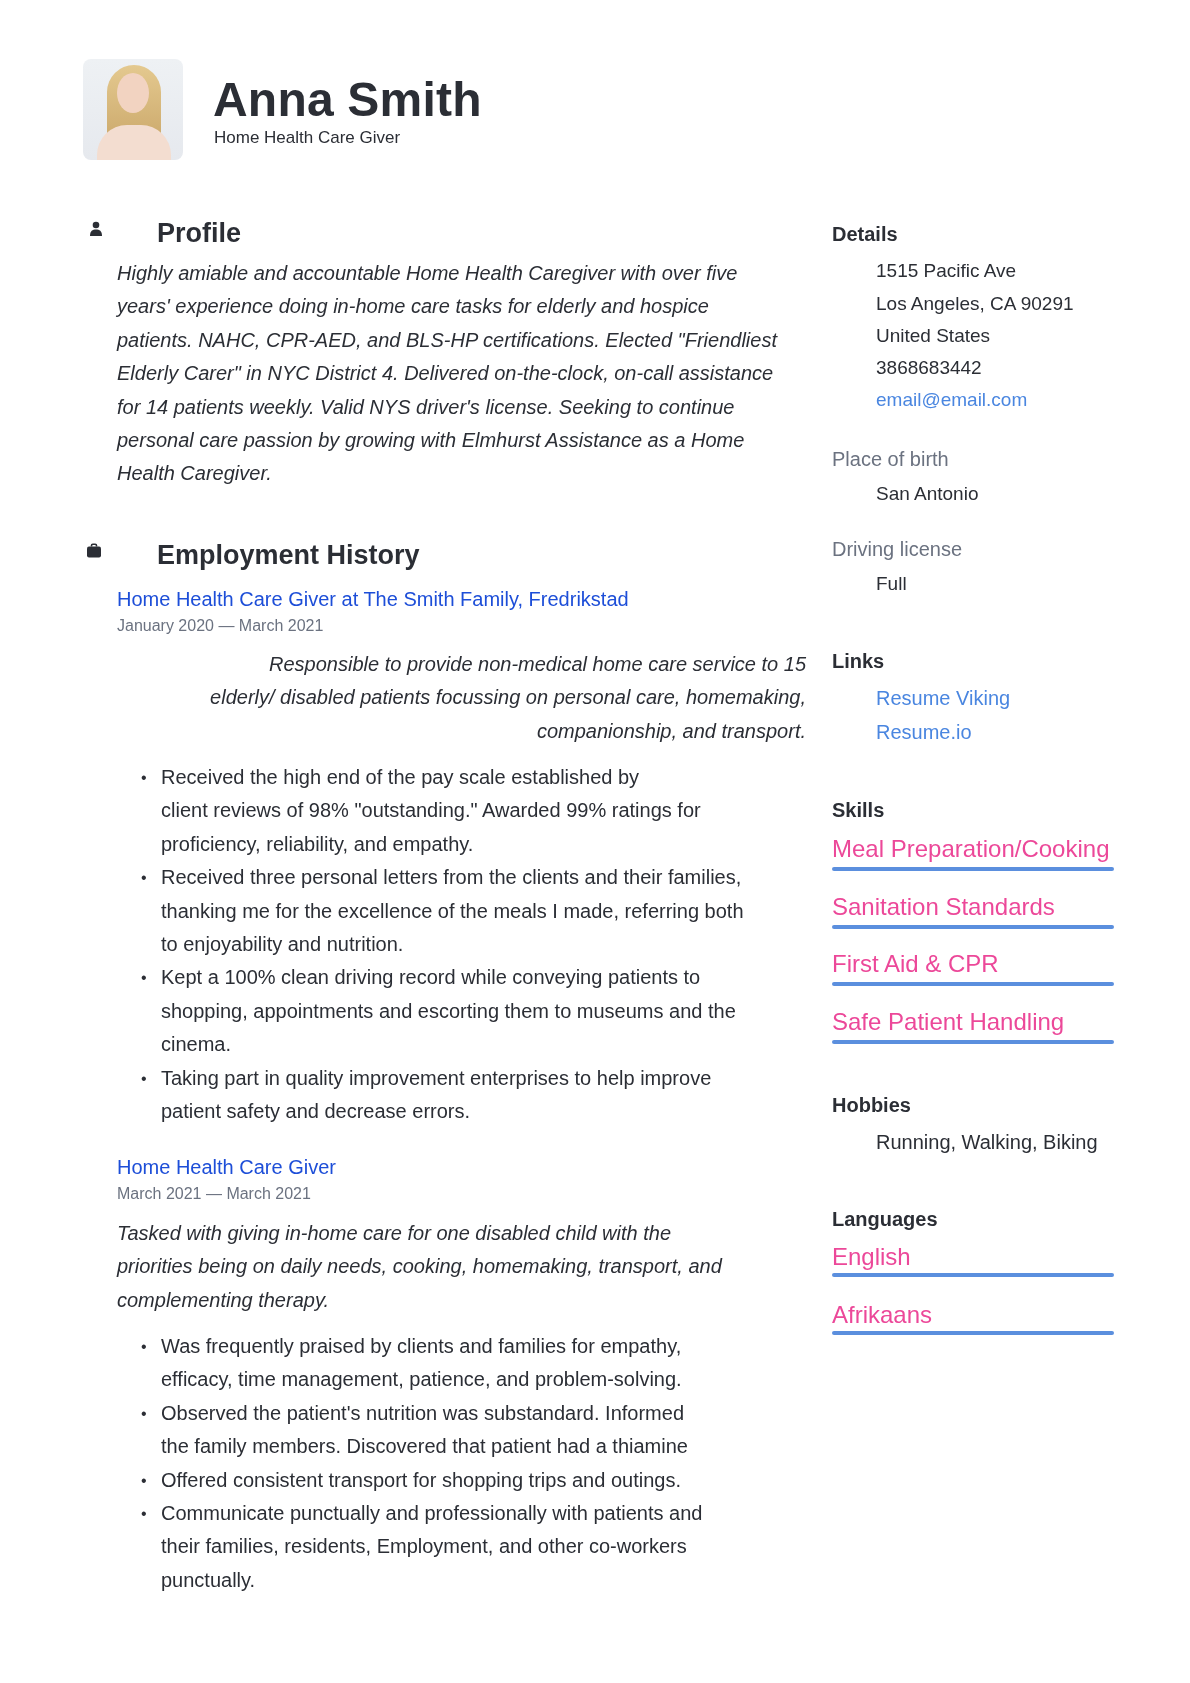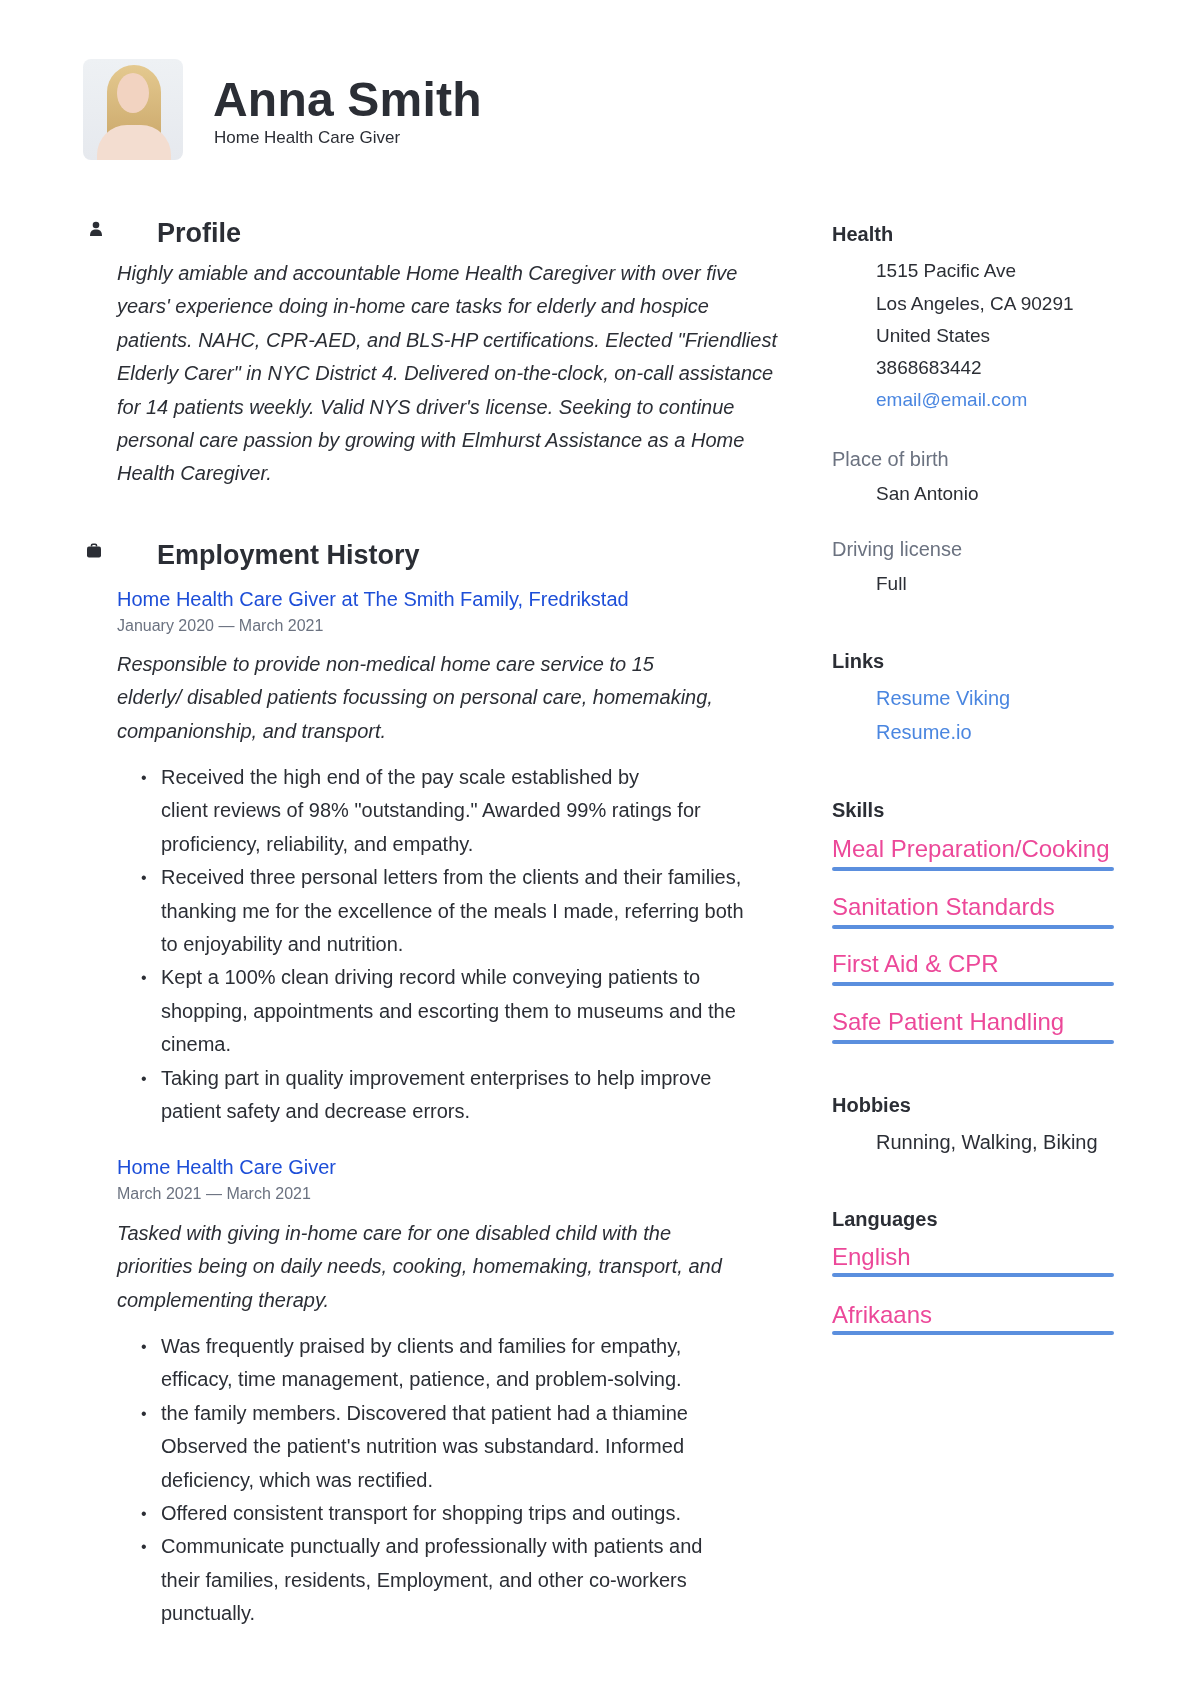--- a/index.html
+++ b/index.html
@@ -58,21 +58,21 @@
 </div>
 
 <svg class="section-icon" style="left:86px;top:543px;" viewBox="0 0 16 16">
   <path d="M5.5 3.5 V2.5 C5.5 1.7 6.1 1.2 6.8 1.2 H9.2 C9.9 1.2 10.5 1.7 10.5 2.5 V3.5" fill="none" stroke="#2b2e35" stroke-width="1.6"></path>
   <rect x="1" y="3.6" width="14" height="11" rx="2" fill="#2b2e35"></rect>
 </svg>
 <div class="h2" style="left:117px;top:538px;">Employment History</div>
 
 <div class="job-title" style="left:117px;top:586px;">Home Health Care Giver at The Smith Family, Fredrikstad</div>
 <div class="job-date" style="left:117px;top:616px;">January 2020 — March 2021</div>
-<div class="italic" style="left:117px;top:648px;">
+<div class="italic" style="left:126px;top:648px;text-align:right;">
   <div>Responsible to provide non-medical home care service to 15</div>
   <div>elderly/ disabled patients focussing on personal care, homemaking,</div>
   <div>companionship, and transport.</div>
 </div>
 <ul class="bullets" style="left:117px;top:761px;">
   <li>
     <div>Received the high end of the pay scale established by</div>
     <div>client reviews of 98% "outstanding." Awarded 99% ratings for</div>
     <div>proficiency, reliability, and empathy.</div>
   </li>
@@ -98,35 +98,34 @@
   <div>Tasked with giving in-home care for one disabled child with the</div>
   <div>priorities being on daily needs, cooking, homemaking, transport, and</div>
   <div>complementing therapy.</div>
 </div>
 <ul class="bullets" style="left:117px;top:1330px;">
   <li>
     <div>Was frequently praised by clients and families for empathy,</div>
     <div>efficacy, time management, patience, and problem-solving.</div>
   </li>
   <li>
+    <div>Observed the patient's nutrition was substandard. Informed</div>
     <div>the family members. Discovered that patient had a thiamine</div>
-    <div>Observed the patient's nutrition was substandard. Informed</div>
-    <div>deficiency, which was rectified.</div>
   </li>
   <li>
     <div>Offered consistent transport for shopping trips and outings.</div>
   </li>
   <li>
     <div>Communicate punctually and professionally with patients and</div>
     <div>their families, residents, Employment, and other co-workers</div>
     <div>punctually.</div>
   </li>
 </ul>
 
-<div class="side-h" style="top:221px;">Health</div>
+<div class="side-h" style="top:221px;">Details</div>
 <div class="side-t" style="top:259px;">1515 Pacific Ave</div>
 <div class="side-t" style="top:292px;">Los Angeles, CA 90291</div>
 <div class="side-t" style="top:324px;">United States</div>
 <div class="side-t" style="top:356px;">3868683442</div>
 <div class="side-t link" style="top:388px;">email@email.com</div>
 
 <div class="side-label" style="top:446px;">Place of birth</div>
 <div class="side-t" style="top:482px;">San Antonio</div>
 
 <div class="side-label" style="top:536px;">Driving license</div>

